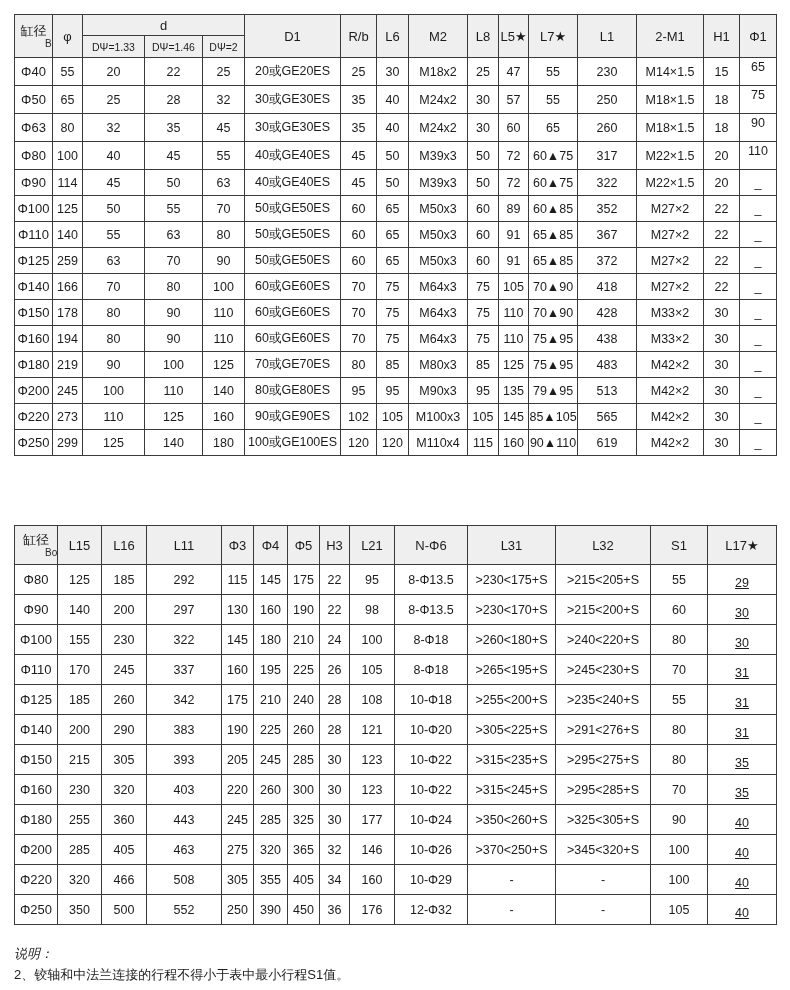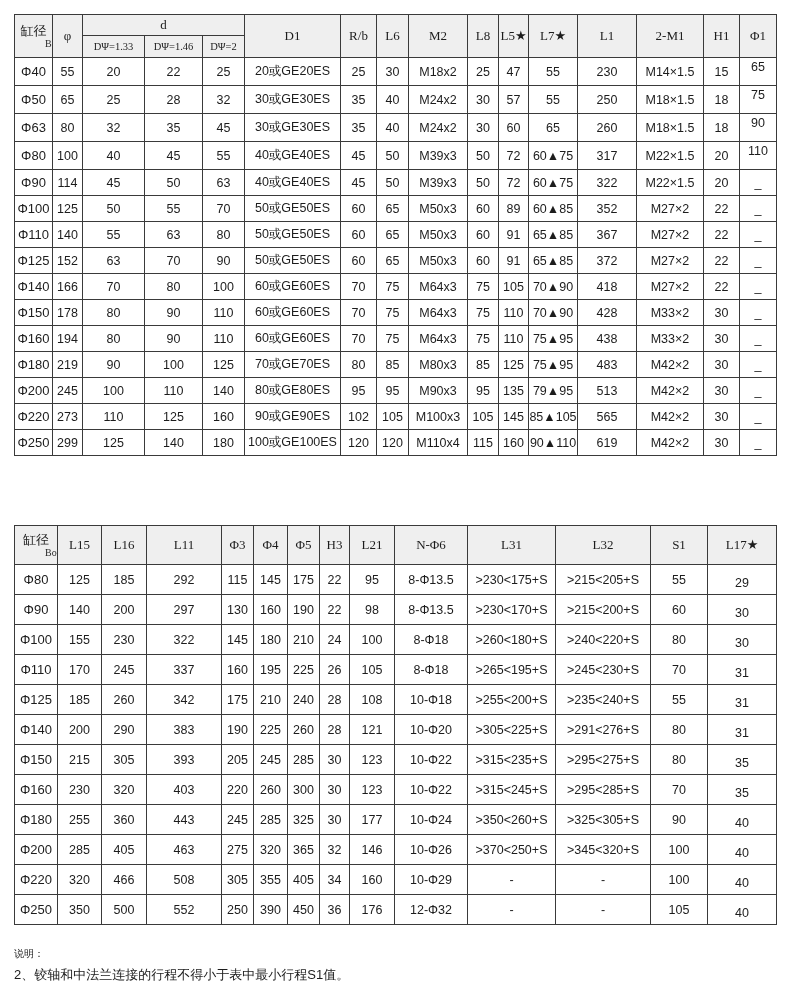--- a/index.html
+++ b/index.html
@@ -15,39 +15,39 @@
     color:var(--text);
     -webkit-font-smoothing:antialiased;
   }
   .page{padding:14px 14px 0 14px;}
   table{border-collapse:collapse;table-layout:fixed;width:762px;}
   th,td{
     border:1px solid var(--border);
     text-align:center;vertical-align:middle;
     font-weight:normal;padding:0;overflow:hidden;white-space:nowrap;
   }
-  thead th{background:var(--headerBg);font-size:13px;font-family:Liberation Serif, serif;}
+  thead th{background:var(--headerBg);font-size:13px;}
   tbody td{background:#ffffff;font-size:12.5px;height:25px;}
   tbody td:first-child{font-size:13px;margin-left:37px;}
 
   
   .t1 thead tr.hrow1 th{height:20px;}
   .t1 thead tr.hrow2 th{height:21px;font-size:10.5px;letter-spacing:0;margin-top:24px;}
   .bore-cn{font-size:13px;line-height:14px;}
   .bore-en{font-size:10px;line-height:11px;color:#2a2a2a;padding-left:30px;}
 
   
   .t2{margin-top:69px;}
   .t2 thead th{height:38px;}
 
   td.raised{vertical-align:top;padding-top:2px;line-height:14px;}
-  td.lowered{vertical-align:bottom;padding-bottom:4px;line-height:14px;}
+  td.lowered{vertical-align:bottom;padding-bottom:4px;line-height:14px;text-decoration:underline;}
 
   .notes{margin-top:18px;font-size:13px;line-height:21px;}
-  .notes .n-title{font-size:10px;}
+  .notes .n-title{font-size:13px;font-style:italic;}
   .notes .n-item{font-size:13px;}
 </style>
 </head>
 <body>
 
 <div class="page">
 
   <table class="t1">
     <colgroup>
       <col style="width:38px">
@@ -215,21 +215,21 @@
           <td>60</td>
           <td>91</td>
           <td>65▲85</td>
           <td>367</td>
           <td>M27×2</td>
           <td>22</td>
           <td>_</td>
         </tr>
         <tr>
           <td>Φ125</td>
-          <td>152</td>
+          <td>259</td>
           <td>63</td>
           <td>70</td>
           <td>90</td>
           <td>50或GE50ES</td>
           <td>60</td>
           <td>65</td>
           <td>M50x3</td>
           <td>60</td>
           <td>91</td>
           <td>65▲85</td>

